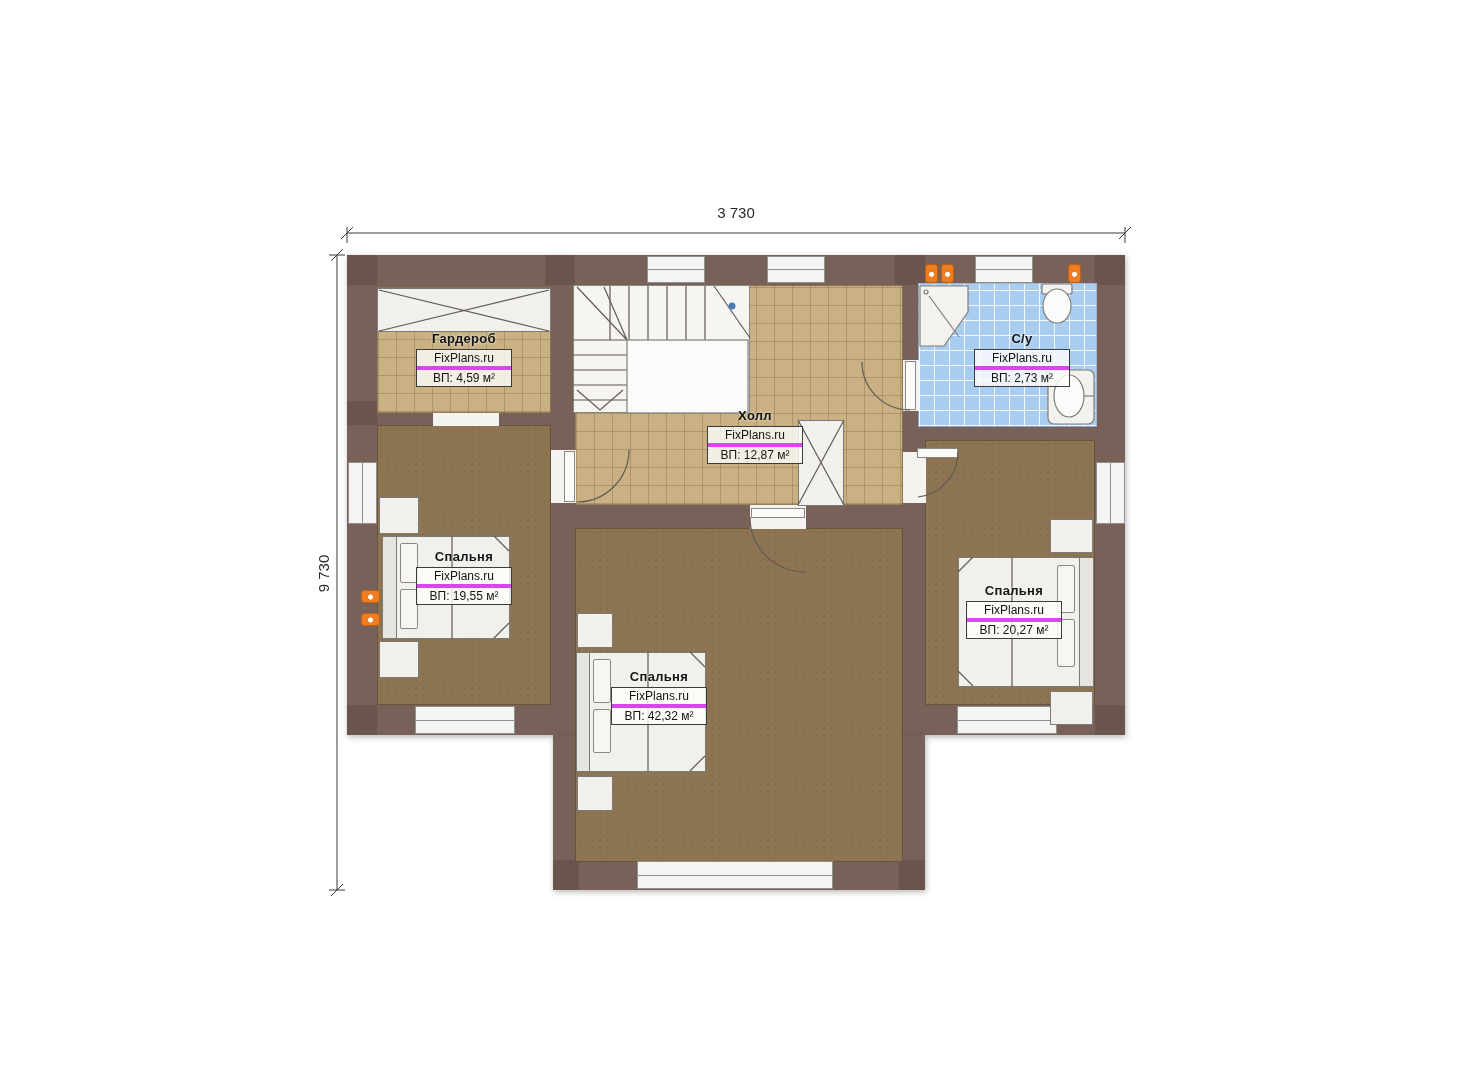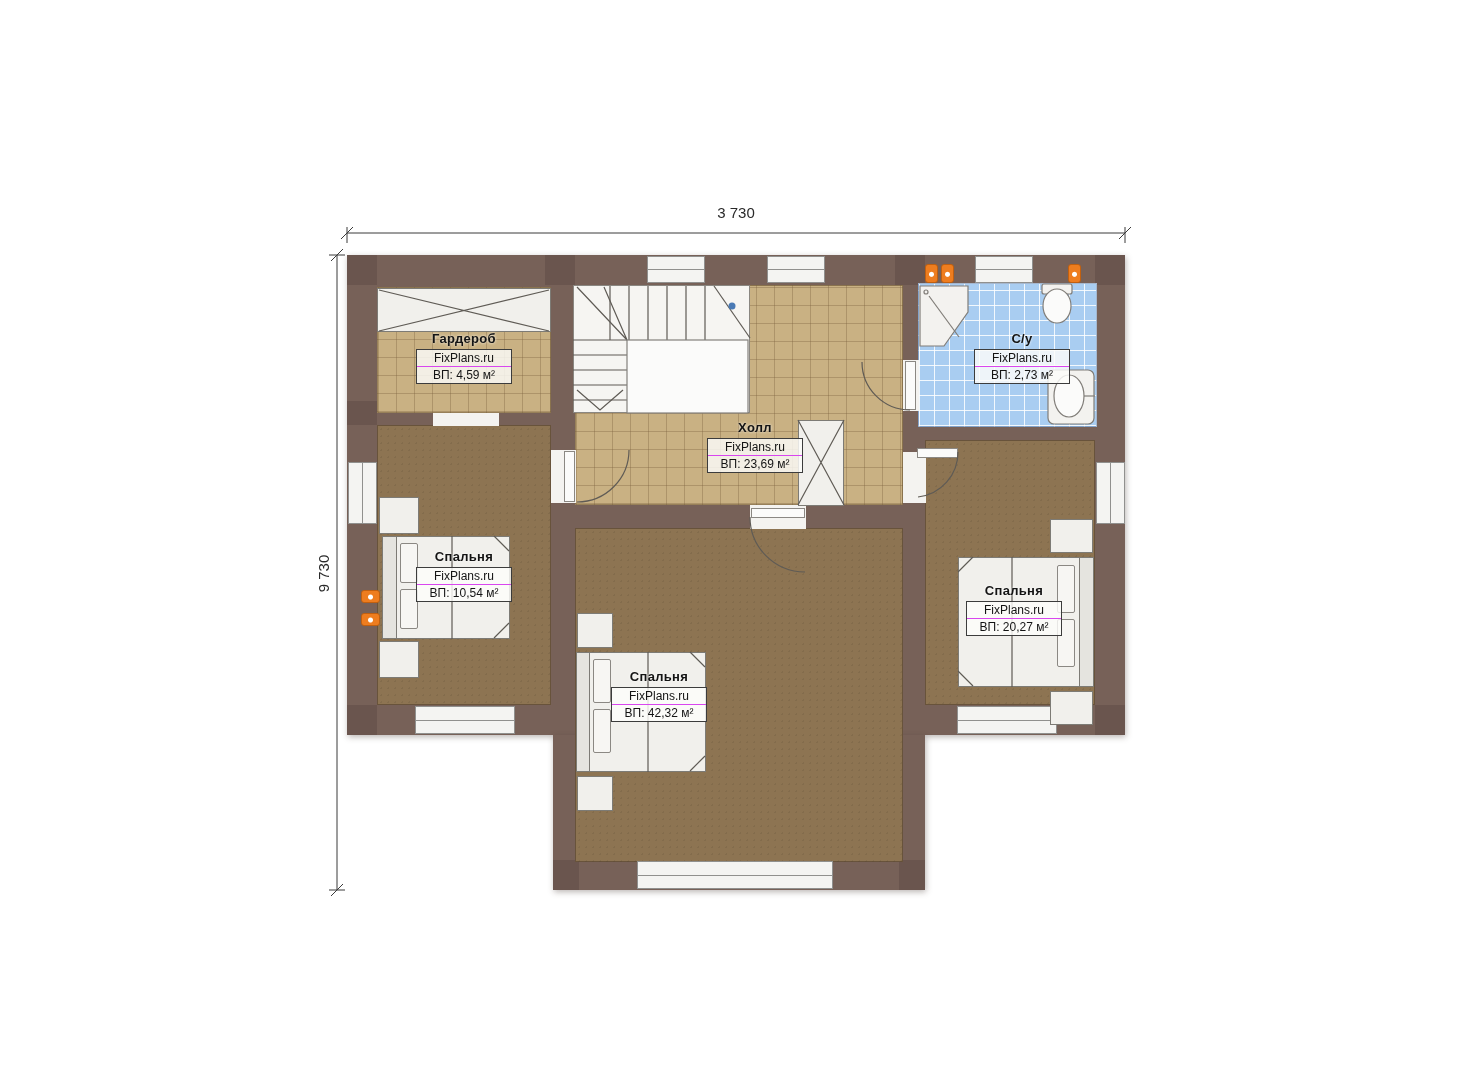--- a/index.html
+++ b/index.html
@@ -32,21 +32,21 @@
   .hb{background:#e5e4df;border:1px solid #7d7b75;}
   .pillow{background:#f7f6f3;border:1px solid #8b8883;border-radius:2px;}
   .leaf{background:#fbfbfa;border:1px solid #8b8883;}
   .sconce{background:radial-gradient(circle at 50% 55%, #ffffff 2px, #ee7d1f 3px);
     border:1px solid #c2600f;border-radius:3px;}
   .room-label{text-align:center;z-index:6;color:#141414;}
   .rname{font-size:13px;font-weight:bold;letter-spacing:.3px;
     text-shadow:0 0 3px rgba(255,255,255,.9);}
   .lbox{display:inline-block;margin-top:3px;border:1px solid #3c3c3c;
     background:rgba(252,252,250,.82);min-width:96px;}
-  .lbox .brand{font-size:12px;padding:1px 5px;border-bottom:1px solid #d946ef;}
+  .lbox .brand{font-size:12px;padding:1px 5px;border-bottom:4px solid #d946ef;}
   .lbox .area{font-size:12px;padding:1px 5px;}
   .dim-label{font-size:15px;color:#2a2a2a;text-align:center;z-index:6;}
   .dim-vert{transform:rotate(-90deg);}
   svg.overlay{position:absolute;left:0;top:0;z-index:5;pointer-events:none;}
 </style>
 </head>
 <body>
 
 <div class="abs" style="left:0;top:0;width:1474px;height:1080px">
 
@@ -176,39 +176,39 @@
     </g>
   </svg>
 
   <div class="abs room-label" style="left:404px;top:331px;width:120px">
     <div class="rname">Гардероб</div>
     <div class="lbox">
       <div class="brand">FixPlans.ru</div>
       <div class="area">ВП: 4,59 м²</div>
     </div>
   </div>
-  <div class="abs room-label" style="left:695px;top:420px;width:120px">
+  <div class="abs room-label" style="left:695px;top:408px;width:120px">
     <div class="rname">Холл</div>
     <div class="lbox">
       <div class="brand">FixPlans.ru</div>
-      <div class="area">ВП: 23,69 м²</div>
+      <div class="area">ВП: 12,87 м²</div>
     </div>
   </div>
   <div class="abs room-label" style="left:962px;top:331px;width:120px">
     <div class="rname">С/у</div>
     <div class="lbox">
       <div class="brand">FixPlans.ru</div>
       <div class="area">ВП: 2,73 м²</div>
     </div>
   </div>
   <div class="abs room-label" style="left:404px;top:549px;width:120px">
     <div class="rname">Спальня</div>
     <div class="lbox">
       <div class="brand">FixPlans.ru</div>
-      <div class="area">ВП: 10,54 м²</div>
+      <div class="area">ВП: 19,55 м²</div>
     </div>
   </div>
   <div class="abs room-label" style="left:599px;top:669px;width:120px">
     <div class="rname">Спальня</div>
     <div class="lbox">
       <div class="brand">FixPlans.ru</div>
       <div class="area">ВП: 42,32 м²</div>
     </div>
   </div>
   <div class="abs room-label" style="left:954px;top:583px;width:120px">

